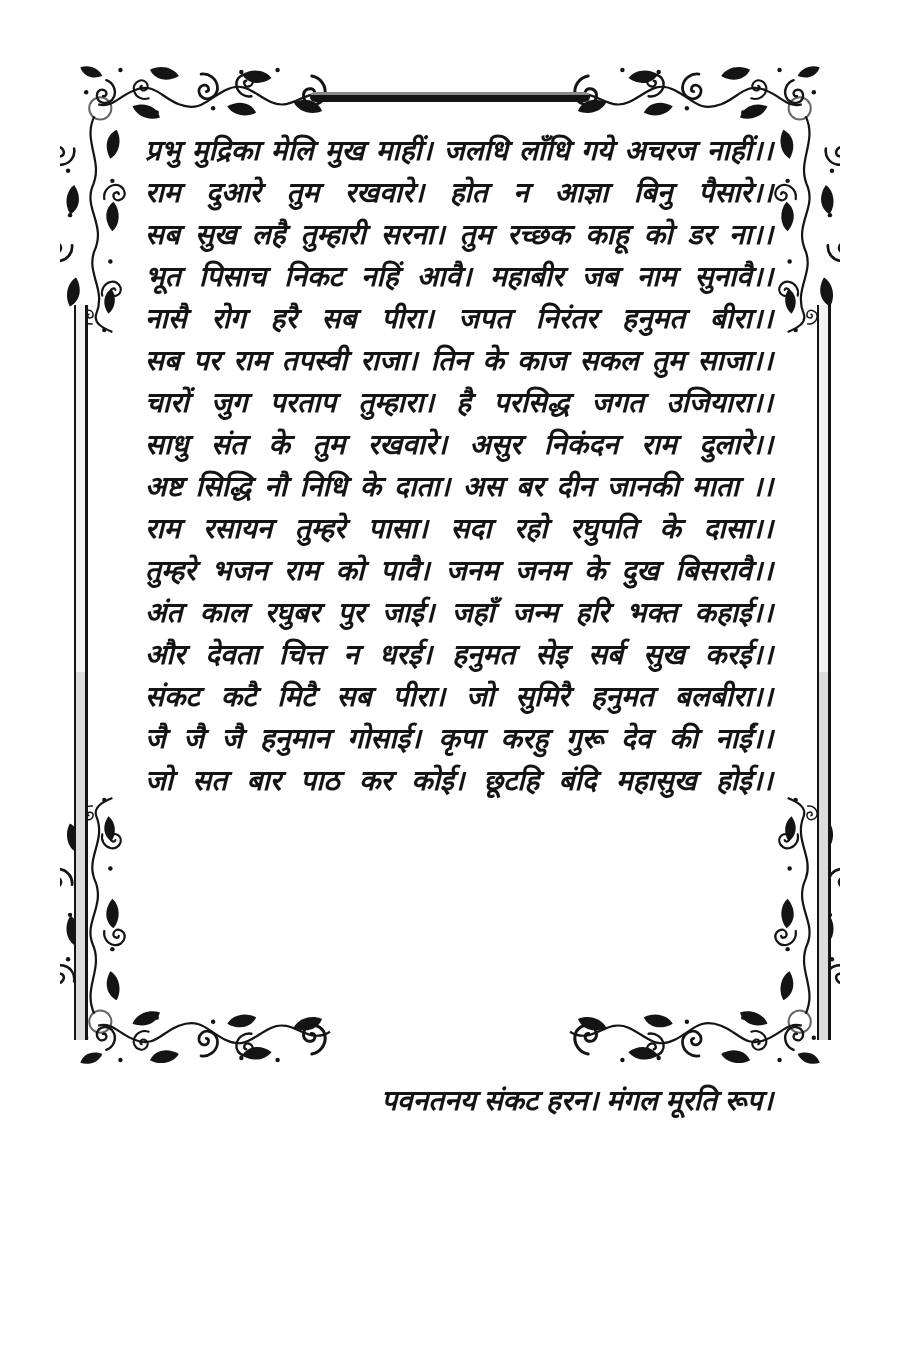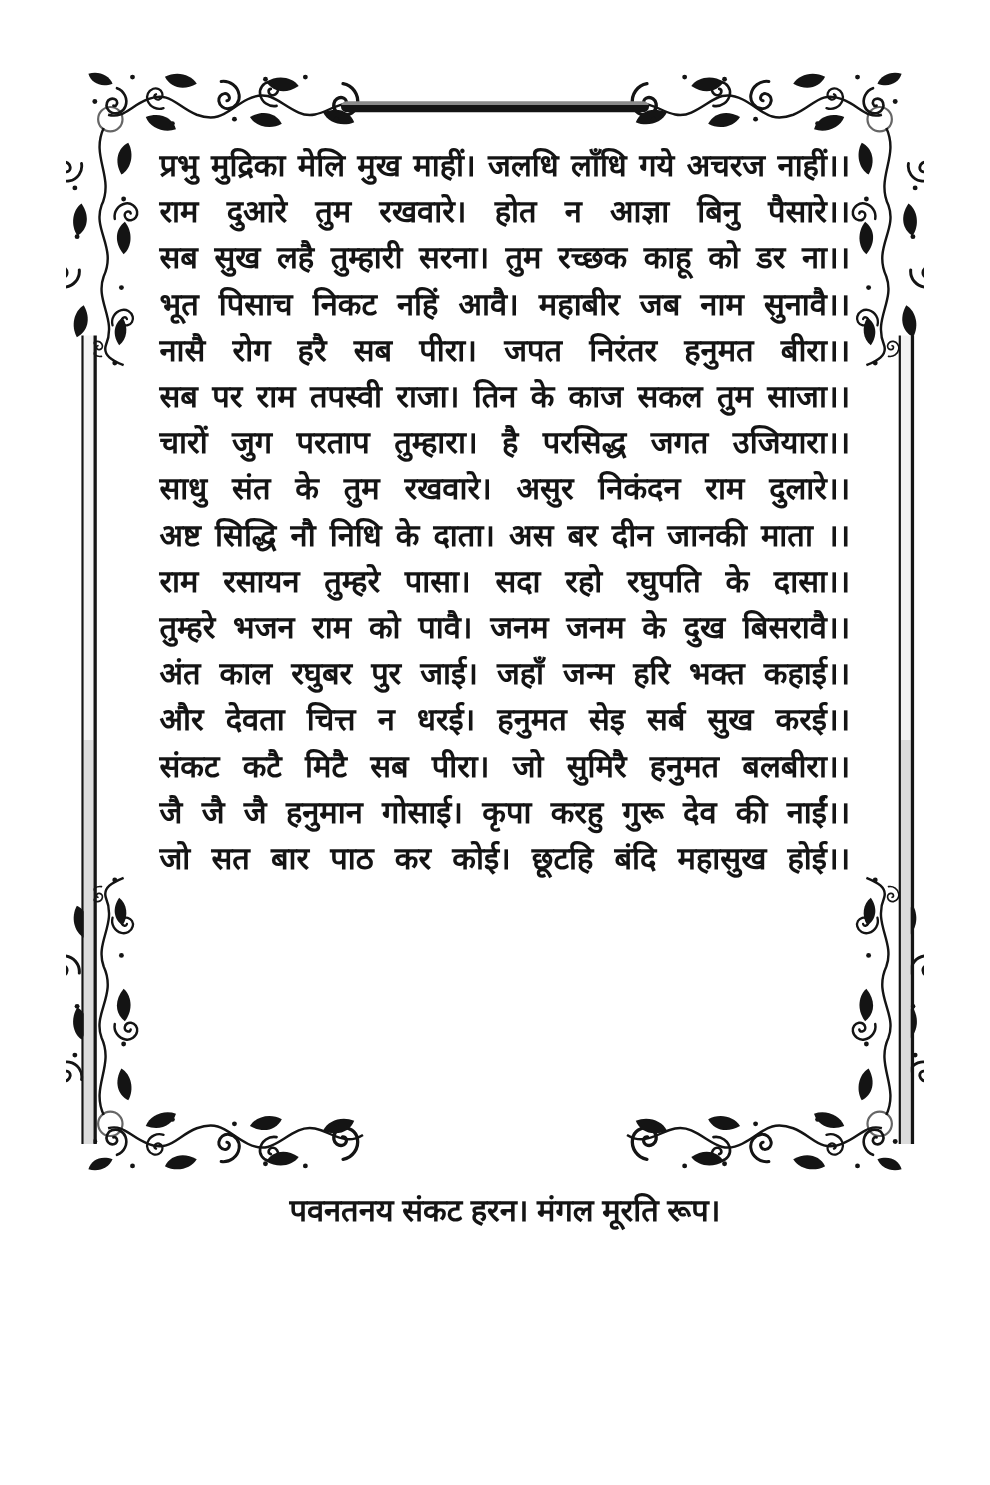--- a/index.html
+++ b/index.html
@@ -3,20 +3,21 @@
 <meta charset="utf-8">
 <style>
   html,body{margin:0;padding:0;background:#ffffff;}
   .page{
     position:relative;
     width:900px;height:1125px;
     background:#ffffff;
     overflow:hidden;
     font-family:"Liberation Sans","DejaVu Sans",sans-serif;
     color:#141414;
+    font-style:italic;
   }
   
   .corner{position:absolute;width:272px;height:272px;}
   .corner.tl{left:60px;top:62px;}
   .corner.tr{right:60px;top:62px;transform:scaleX(-1);}
   .corner.bl{left:60px;bottom:57px;transform:scaleY(-1);}
   .corner.br{right:60px;bottom:57px;transform:scale(-1,-1);}
   .bar{
     position:absolute;left:310px;width:280px;height:10px;
     border-radius:5px;
@@ -45,21 +46,21 @@
     position:absolute;left:145px;top:130px;width:628px;
   }
   .verse-line{
     height:42px;line-height:42px;
     font-size:28px;font-weight:700;
     text-align:justify;text-align-last:justify;
     white-space:normal;
   }
   .doha{
     position:absolute;left:145px;top:1078px;width:628px;
-    text-align:center;
+    text-align:right;
   }
   .doha-line{
     line-height:46px;font-size:28px;font-weight:700;
   }
   .hidden-defs{position:absolute;width:0;height:0;overflow:hidden;}
 </style>
 </head>
 <body>
 
 <div class="page">

